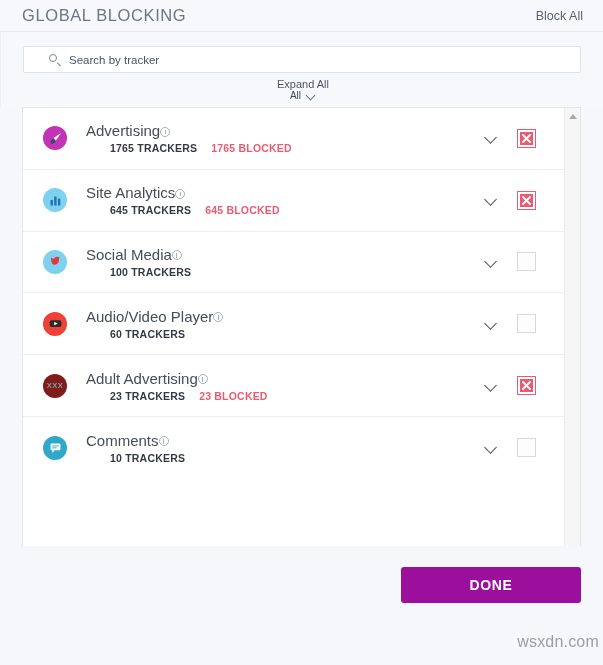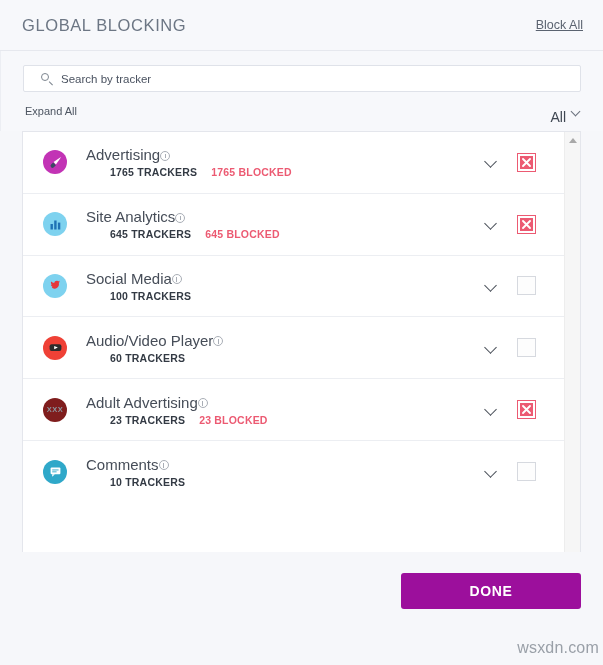--- a/index.html
+++ b/index.html
@@ -10,59 +10,58 @@
   body {
     width: 603px;
     height: 665px;
     font-family: "Liberation Sans", sans-serif;
     overflow: hidden;
     position: relative;
   }
 
   
   .header {
-    height: 51px;
+    height: 32px;
     display: flex;
     align-items: center;
     justify-content: space-between;
     padding: 0 20px 0 22px;
     box-sizing: border-box;
     background: #f7f8fb;
     border-bottom: 1px solid #e6e8ee;
   }
   .header-title {
     font-size: 16.5px;
     letter-spacing: .6px;
     color: #6c7684;
     font-weight: 400;
     white-space: nowrap;
   }
   .header-action {
     font-size: 12.5px;
     color: #5b6370;
     white-space: nowrap;
     cursor: pointer;
-    text-decoration: underline;
   }
 
   
   .search-panel {
     background: #f7f8fb;
     padding: 14px 22px 0 22px;
     box-sizing: border-box;
     border-left: 1px solid #eceef3;
   }
   .search-box {
     height: 27px;
     background: #ffffff;
     border: 1px solid #dfe2e9;
     border-radius: 2px;
     display: flex;
     align-items: center;
-    padding: 0 16px;
+    padding: 0 24px;
     box-sizing: border-box;
   }
   .search-icon {
     width: 14px;
     height: 14px;
     flex: 0 0 14px;
     margin-right: 7px;
     position: relative;
   }
   .search-icon .lens {
@@ -91,38 +90,38 @@
     background: transparent;
     padding: 0;
   }
   .search-input::placeholder { color: #4a5260; opacity: 1; }
 
   .sub-row {
     display: flex;
     align-items: center;
     justify-content: space-between;
     padding: 5px 0 6px 2px;
+    flex-direction: column;
   }
   .expand-all {
     font-size: 11px;
     color: #4d5561;
     cursor: pointer;
     white-space: nowrap;
   }
   .filter-select {
     display: flex;
     align-items: center;
     gap: 5px;
     cursor: pointer;
     padding-right: 1px;
   }
   .filter-label {
-    font-size: 14px;
+    font-size: 10px;
     color: #3f4752;
-    margin-top: 12px;
   }
   .chev {
     width: 9px; height: 9px;
     position: relative;
     flex: 0 0 9px;
   }
   .chev::before {
     content: "";
     position: absolute;
     left: 0.5px; top: 1px;
@@ -289,21 +288,21 @@
     width: 0; height: 0;
     border-left: 4.5px solid transparent;
     border-right: 4.5px solid transparent;
   }
   .tri.up { border-bottom: 5px solid #a8a8a8; }
   .tri.down { border-top: 5px solid #bdbdbd; }
 
   
   .footer {
     position: absolute;
-    left: 0; right: 0; bottom: 6px;
+    left: 0; right: 0; bottom: 12px;
     height: 107px;
     background: #f6f7fa;
   }
   .footer-inner {
     position: absolute;
     right: 22px;
     top: 21px;
   }
   .done-btn {
     width: 180px;

